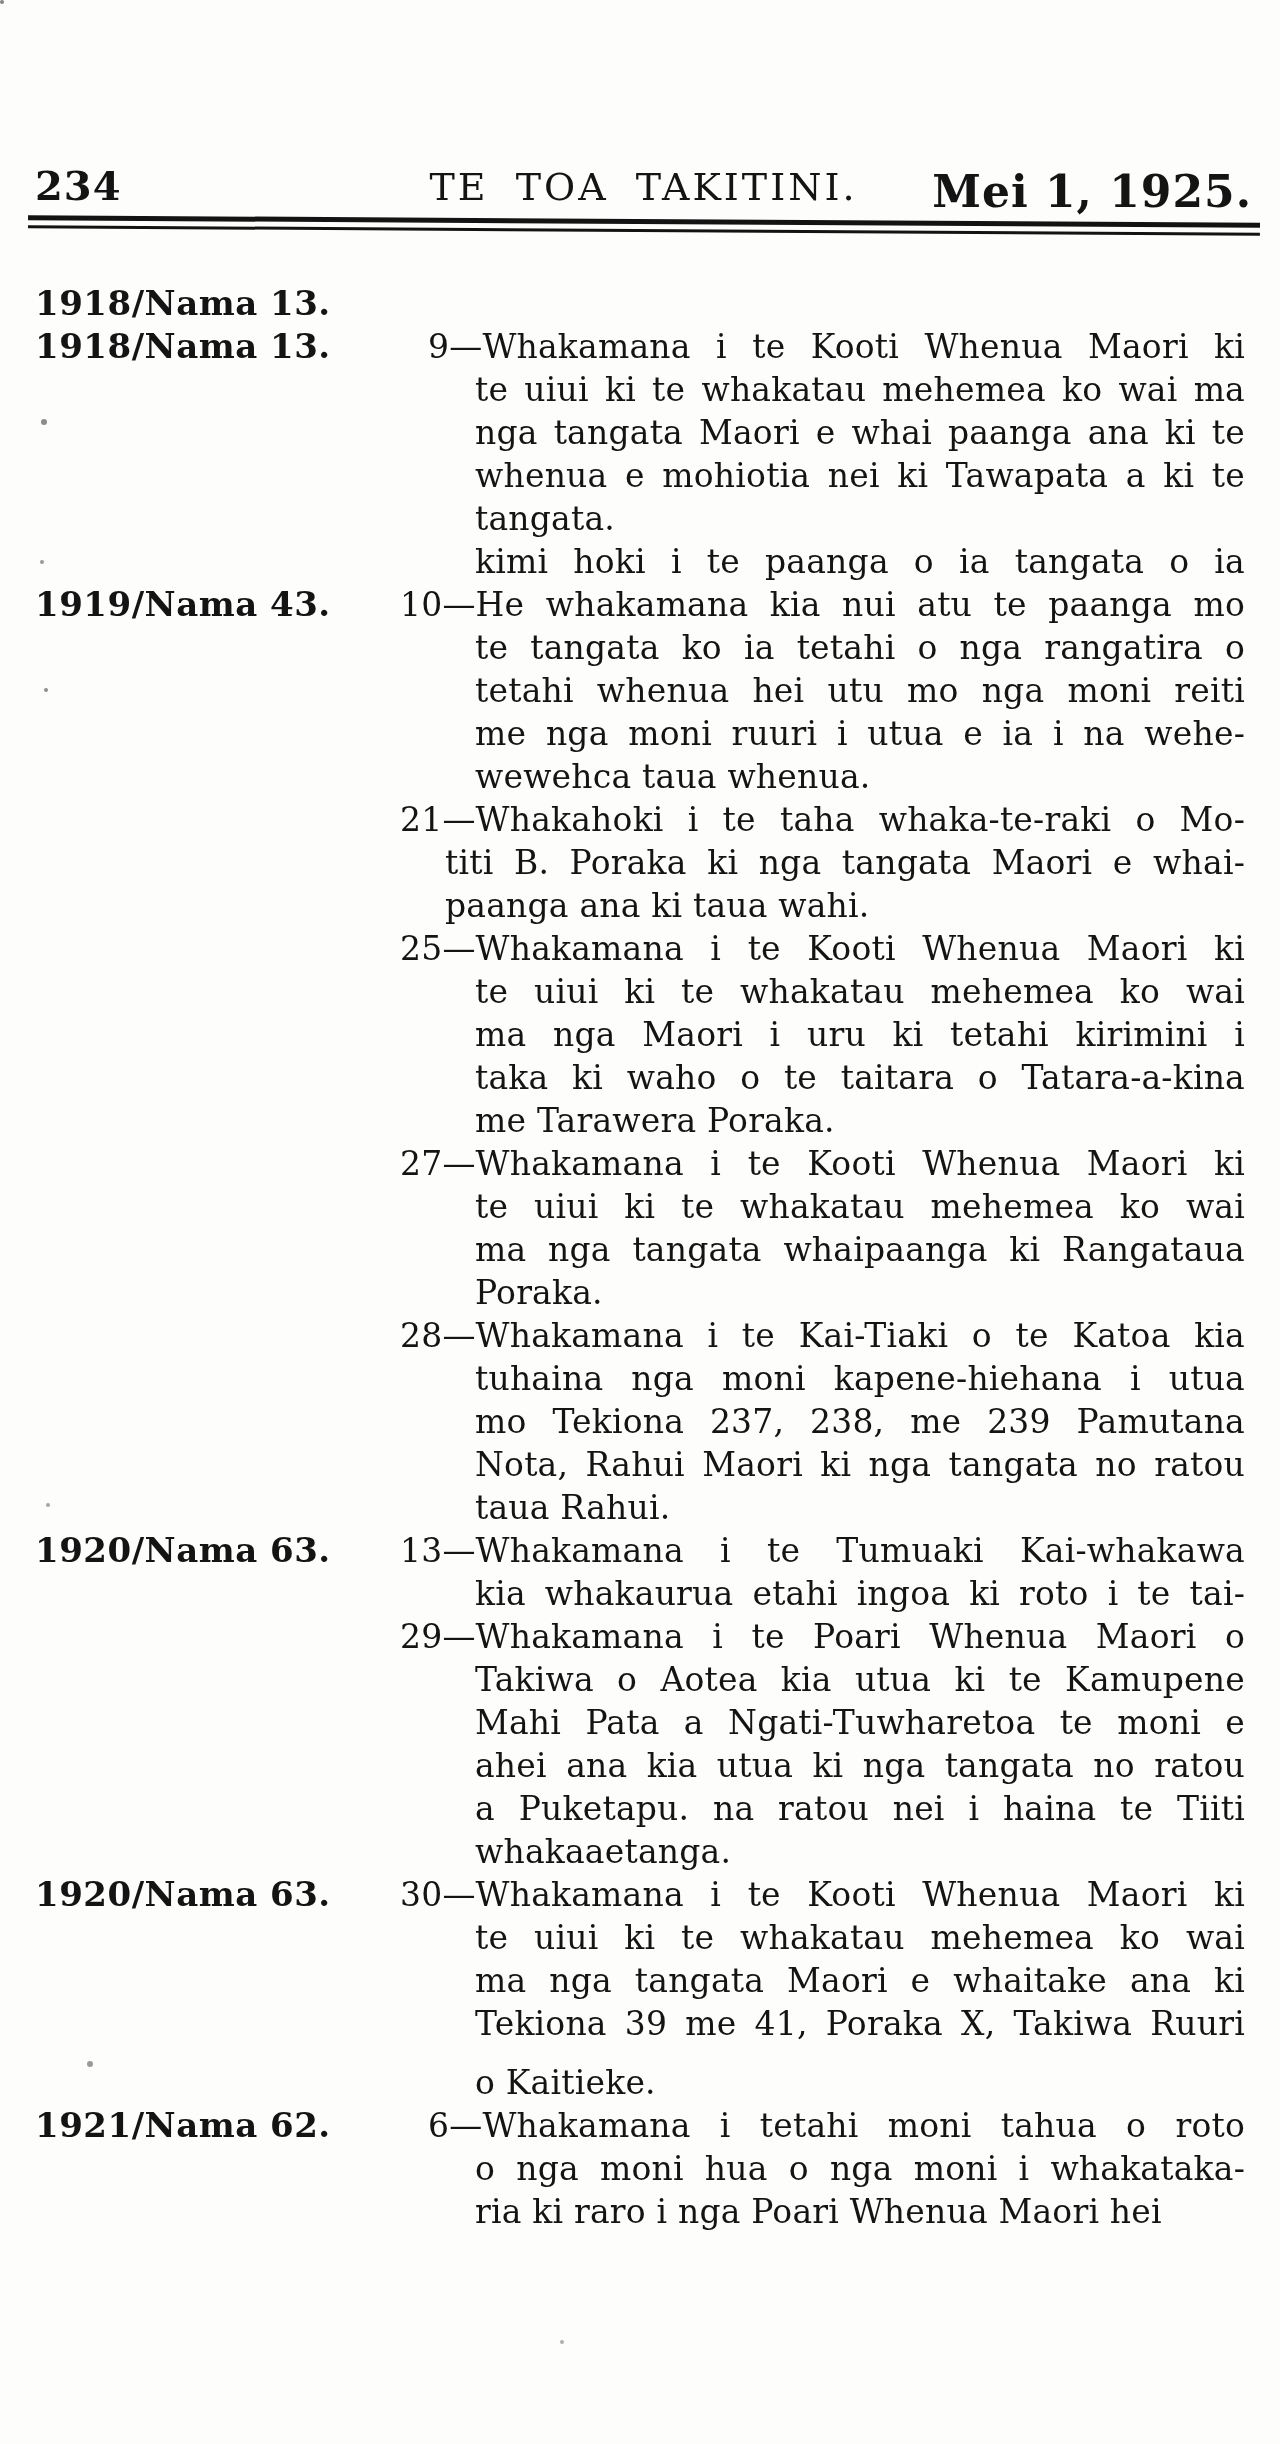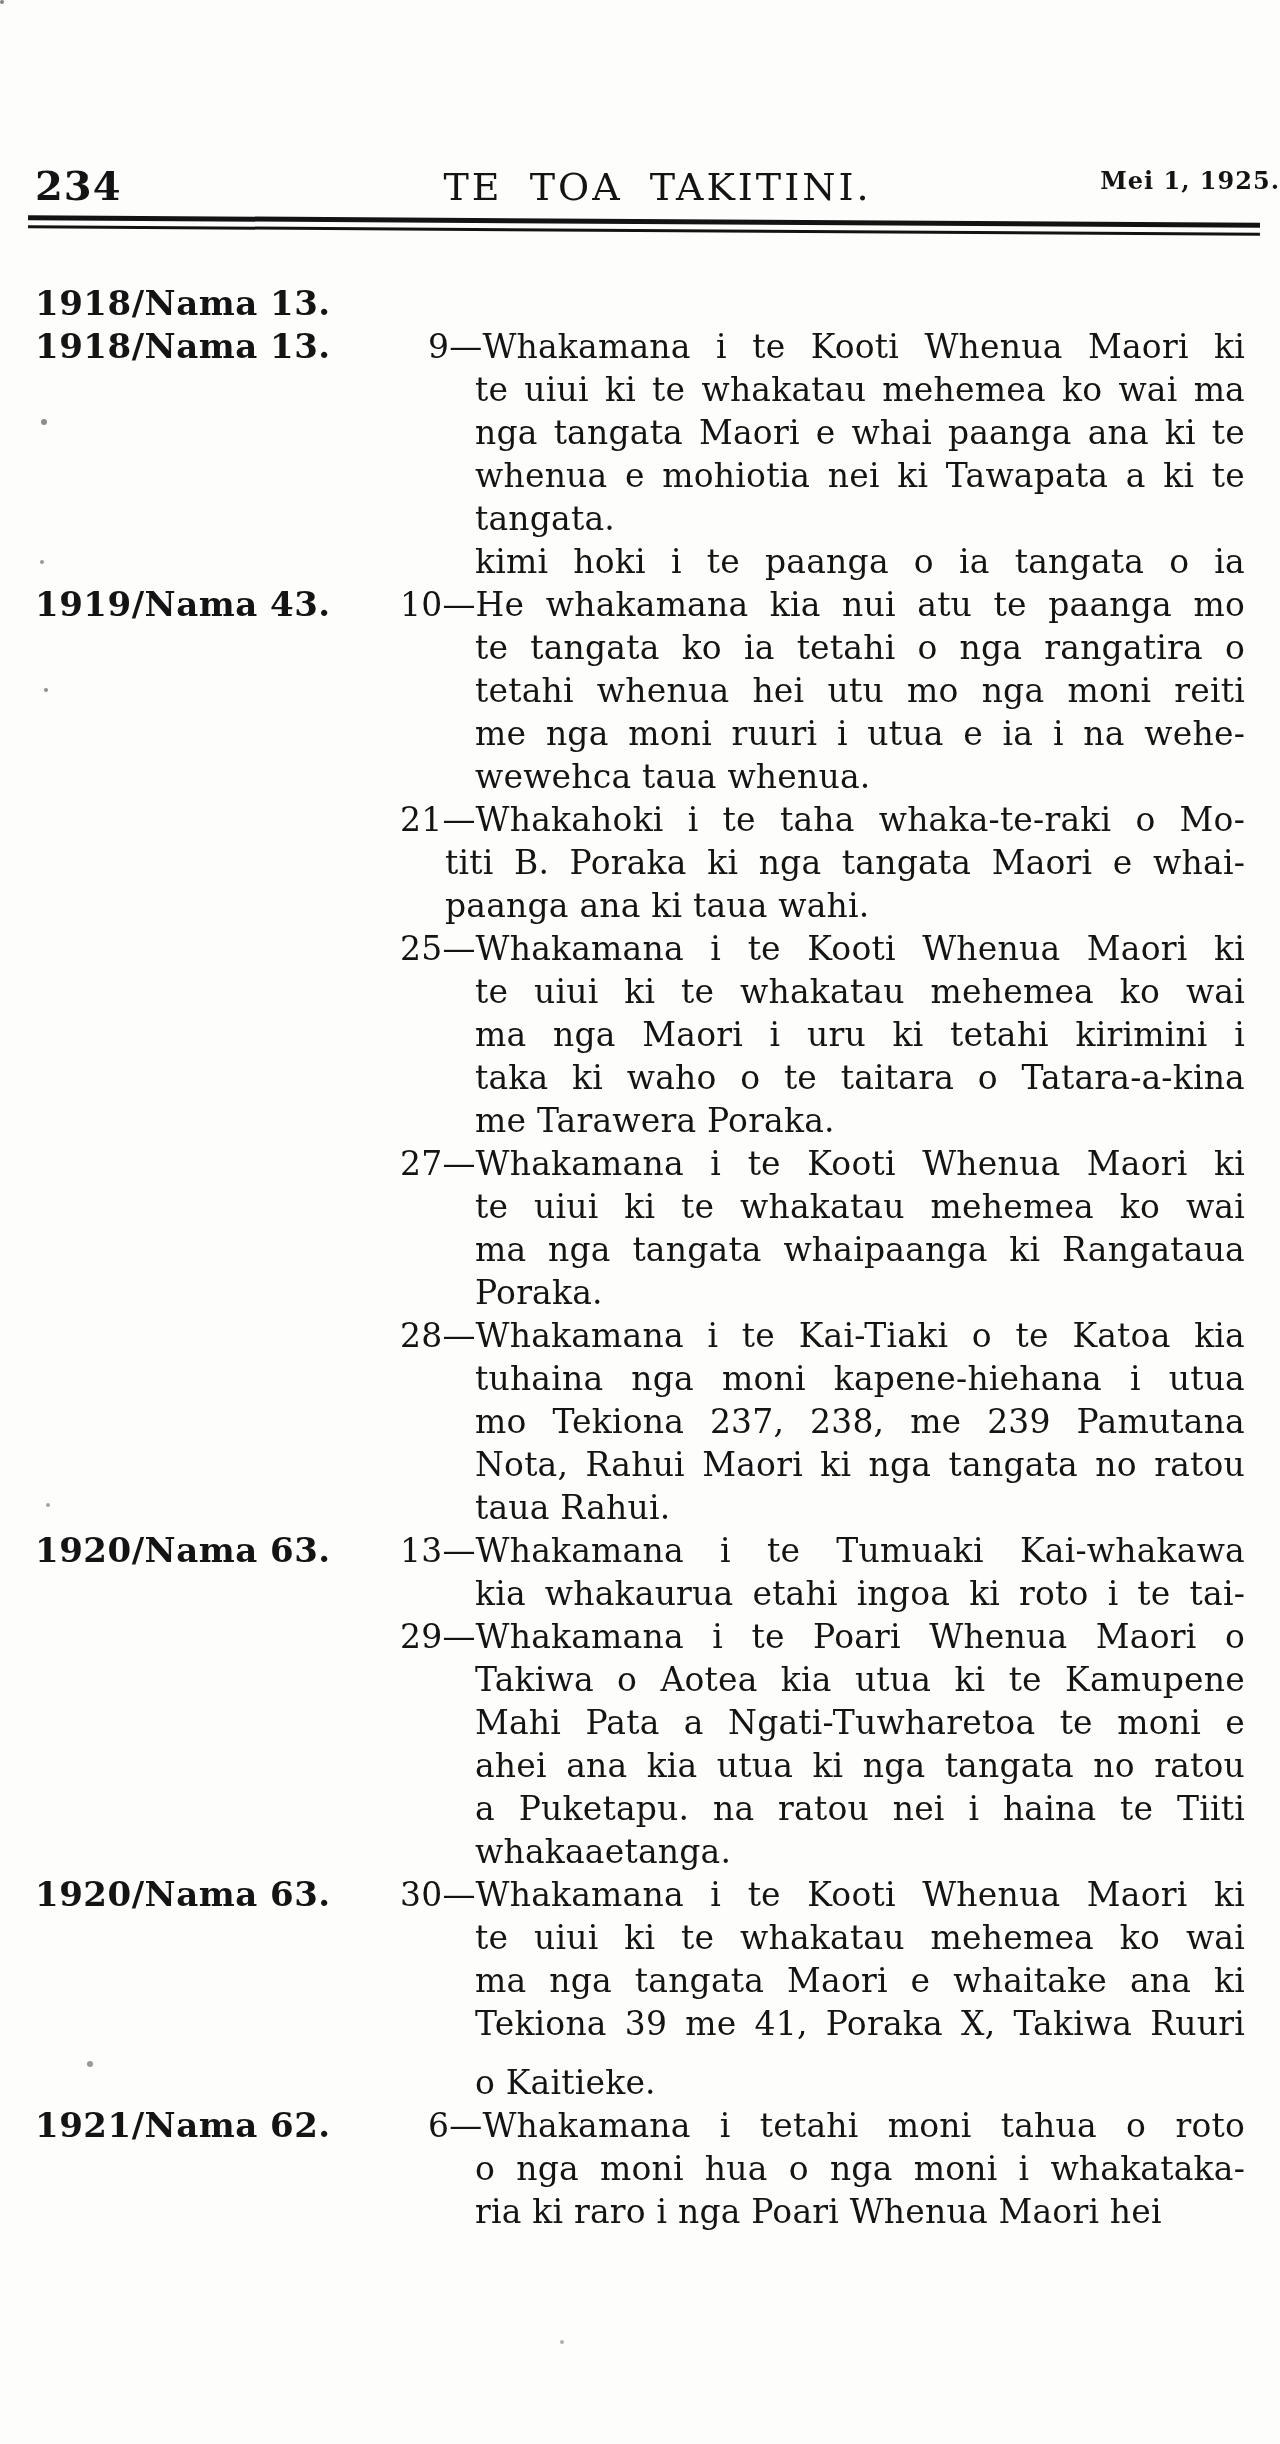--- a/index.html
+++ b/index.html
@@ -5,32 +5,32 @@
   html,body { margin:0; padding:0; }
   .page {
     position:relative;
     width:1280px; height:2444px;
     background:#fdfdfb;
     font-family:"DejaVu Serif","Liberation Serif",serif;
     color:#141414;
     overflow:hidden;
   }
   
-  .masthead { position:absolute; top:160px; left:35px; right:0; height:60px;text-align:center; }
+  .masthead { position:absolute; top:160px; left:35px; right:28px; height:60px;text-align:center; }
   .page-number {
     position:absolute; left:0; top:2px;
     font-size:40px; font-weight:700; letter-spacing:1px;
   }
   .masthead-title {
     position:absolute; left:50%; top:5px; transform:translateX(-50%);
     font-size:38px; letter-spacing:3px; word-spacing:12px; white-space:nowrap;
   }
   .masthead-date {
     position:absolute; right:0; top:6px;
-    font-size:24px; font-weight:700; letter-spacing:1px; white-space:nowrap;
+    font-size:44px; font-weight:700; letter-spacing:1px; white-space:nowrap;
   }
   .rules {
     position:absolute; top:219px; left:28px; width:1232px;
     transform:rotate(0.35deg);
   }
   .rule-thick { height:5px; background:#131313; }
   .rule-thin  { height:3px; background:#131313; margin-top:5px; }
 
   
   .body-block { position:absolute; top:282px; left:35px; width:1210px; }

